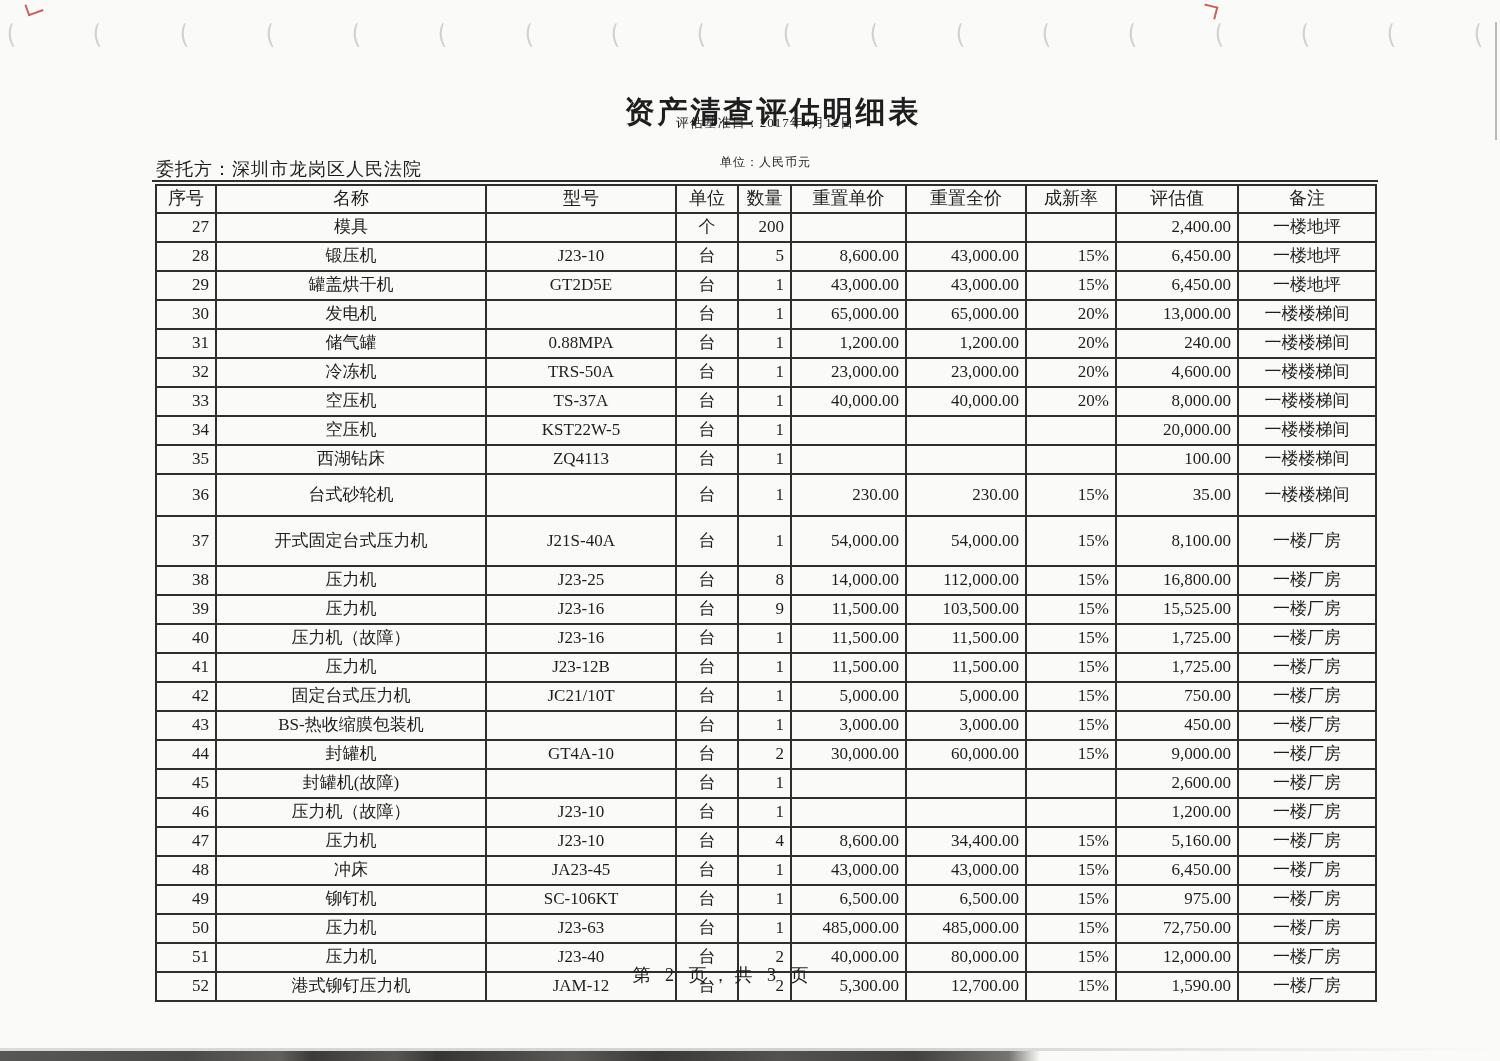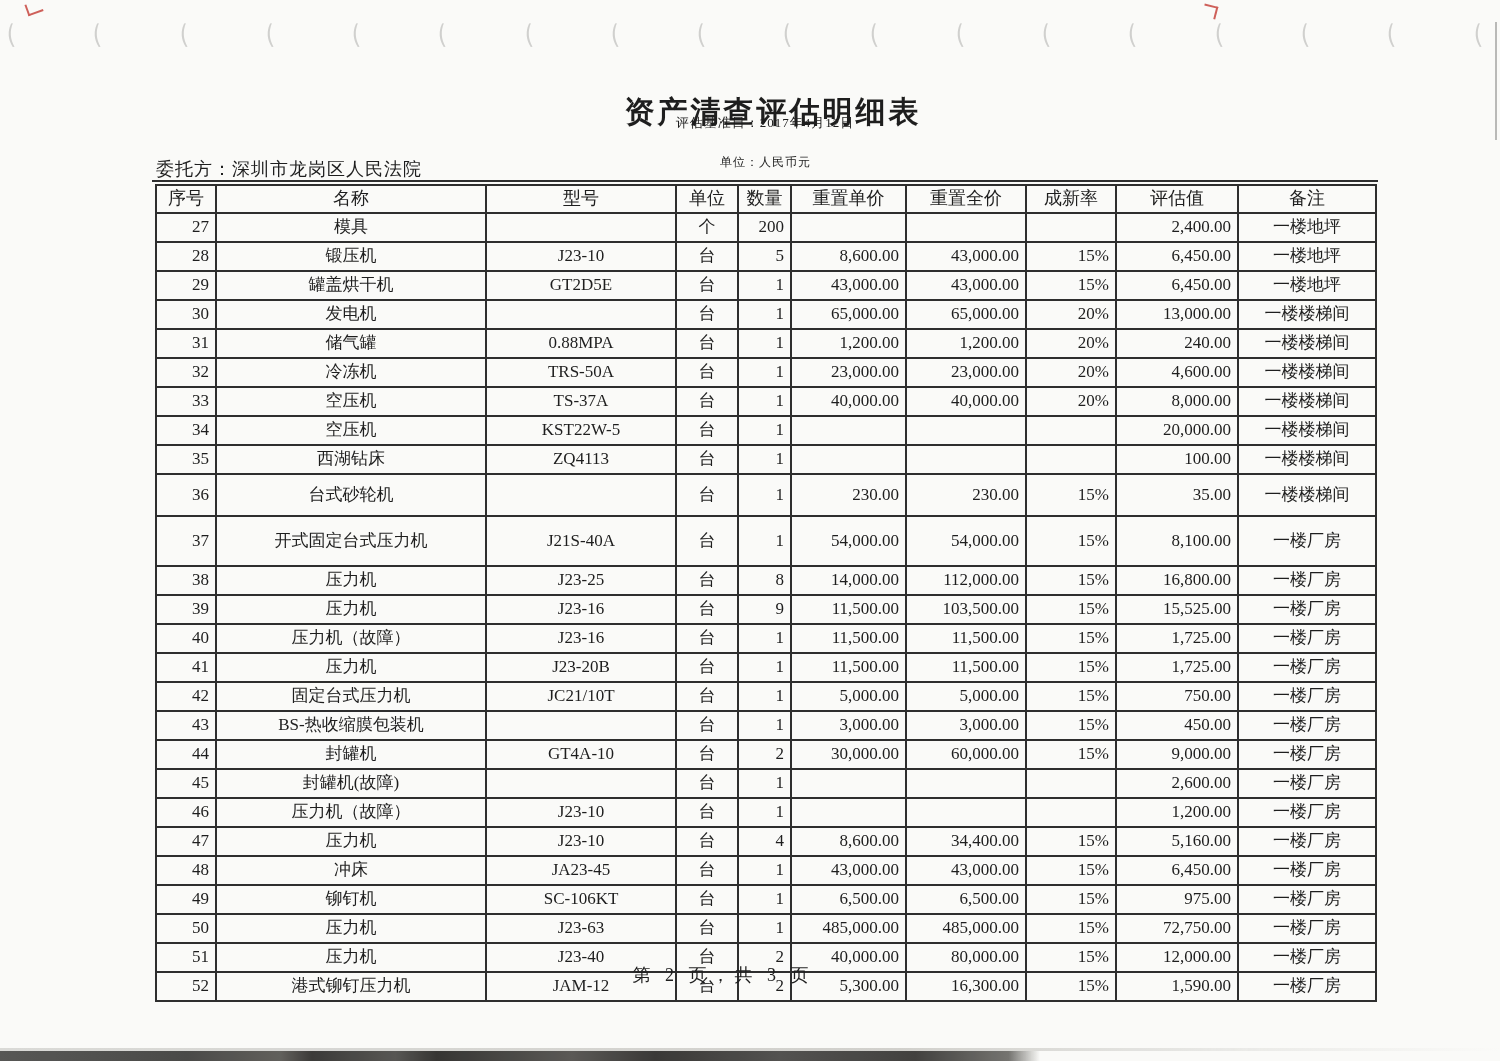--- a/index.html
+++ b/index.html
@@ -316,21 +316,21 @@
           <td class="a-right c4">1</td>
           <td class="a-right c5">11,500.00</td>
           <td class="a-right c6">11,500.00</td>
           <td class="a-right c7">15%</td>
           <td class="a-right c8">1,725.00</td>
           <td class="a-center c9">一楼厂房</td>
         </tr>
         <tr>
           <td class="a-right c0">41</td>
           <td class="a-center c1">压力机</td>
-          <td class="a-center c2">J23-20B</td>
+          <td class="a-center c2">J23-12B</td>
           <td class="a-center c3">台</td>
           <td class="a-right c4">1</td>
           <td class="a-right c5">11,500.00</td>
           <td class="a-right c6">11,500.00</td>
           <td class="a-right c7">15%</td>
           <td class="a-right c8">1,725.00</td>
           <td class="a-center c9">一楼厂房</td>
         </tr>
         <tr>
           <td class="a-right c0">42</td>
@@ -452,21 +452,21 @@
           <td class="a-right c8">12,000.00</td>
           <td class="a-center c9">一楼厂房</td>
         </tr>
         <tr>
           <td class="a-right c0">52</td>
           <td class="a-center c1">港式铆钉压力机</td>
           <td class="a-center c2">JAM-12</td>
           <td class="a-center c3">台</td>
           <td class="a-right c4">2</td>
           <td class="a-right c5">5,300.00</td>
-          <td class="a-right c6">16,300.00</td>
+          <td class="a-right c6">12,700.00</td>
           <td class="a-right c7">15%</td>
           <td class="a-right c8">1,590.00</td>
           <td class="a-center c9">一楼厂房</td>
         </tr>
       </tbody>
   </table>
 
   <div class="footer">第 2 页，共 3 页</div>
   <div class="bottom-band"></div>
 </div>

